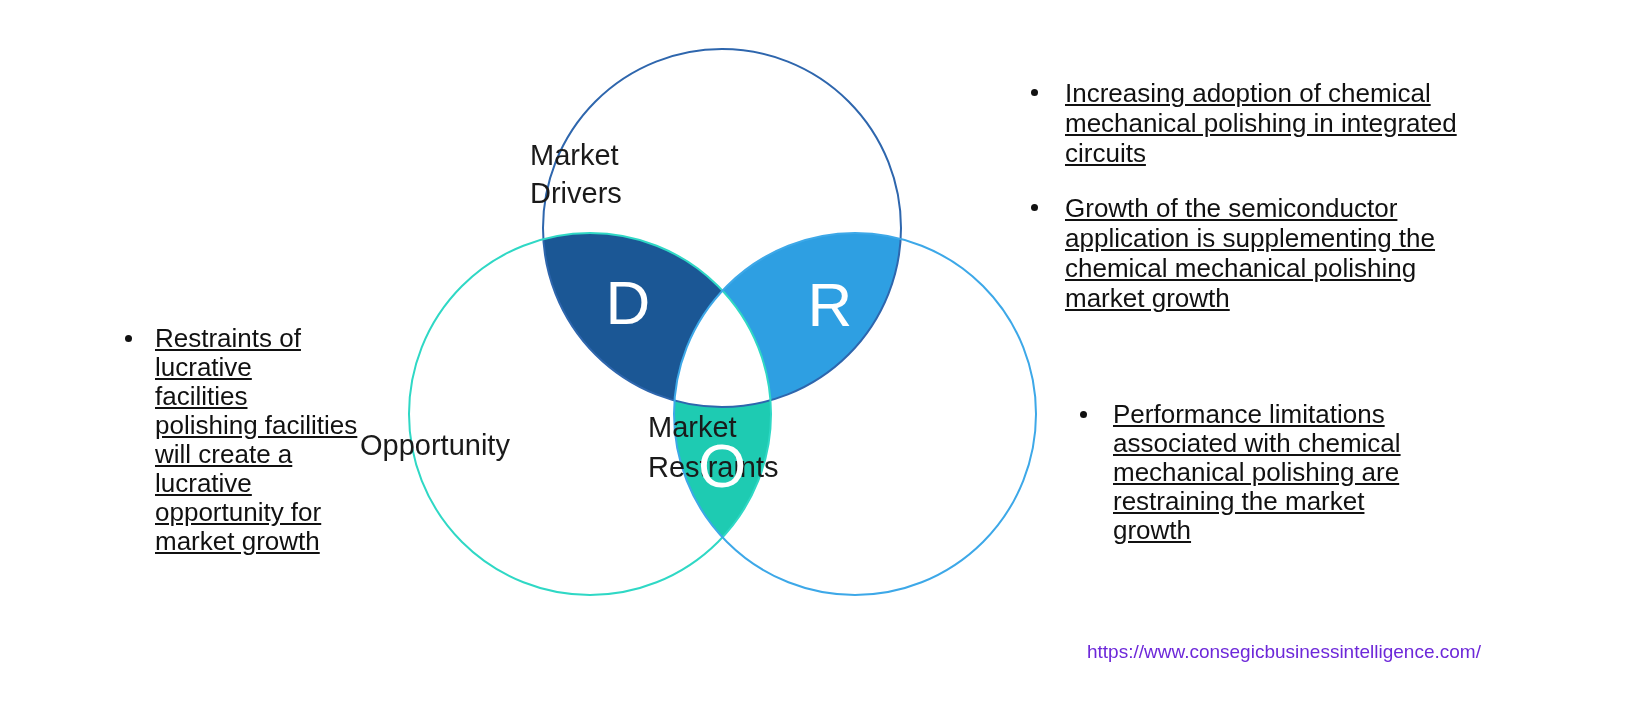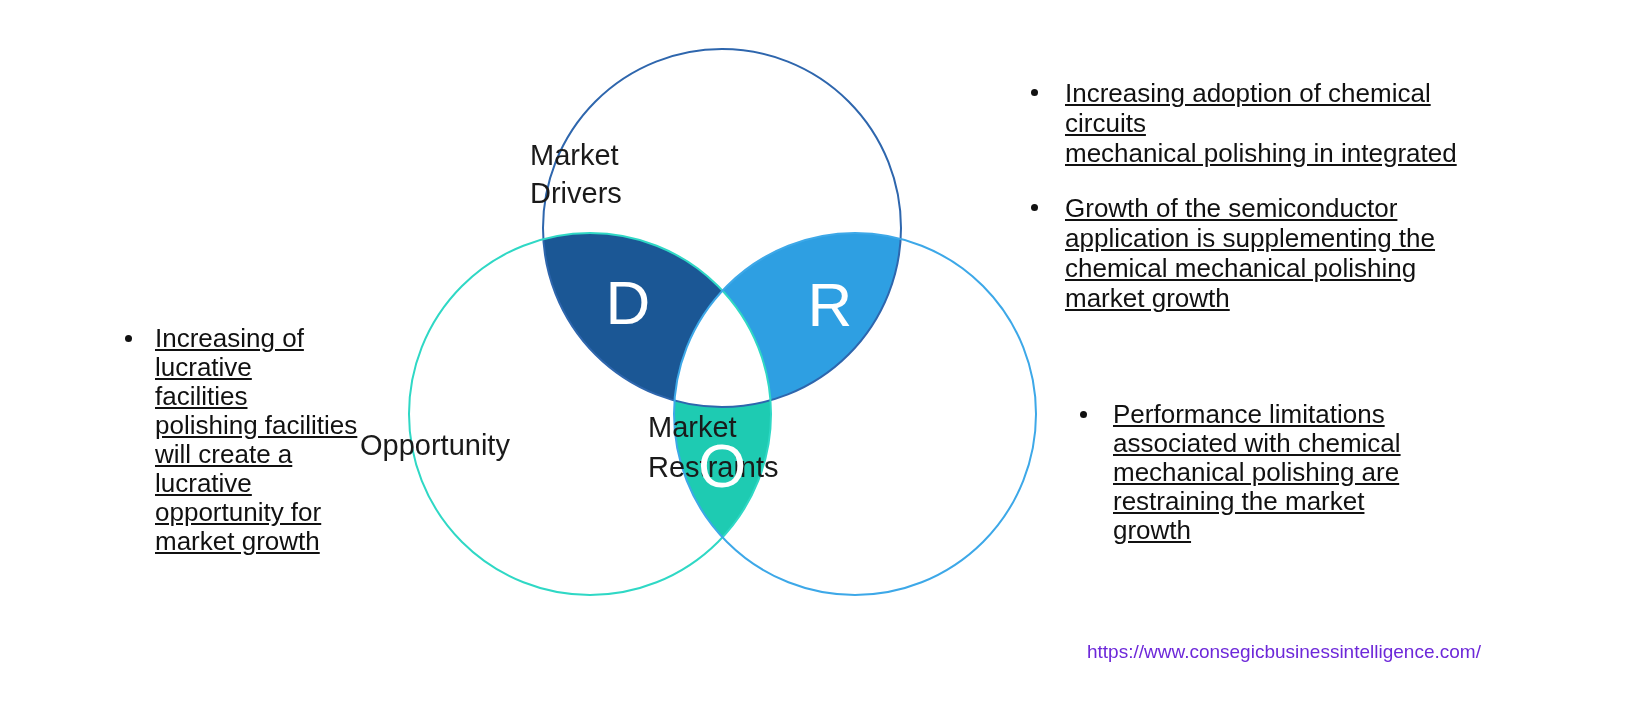--- a/index.html
+++ b/index.html
@@ -100,40 +100,40 @@
 
 <div class="letter letter-d">D</div>
 <div class="letter letter-r">R</div>
 <div class="letter letter-o">O</div>
 
 <div class="bullet-block block-drivers-notes">
   <div class="bullet">
     <span class="dot"></span>
     <div class="bullet-text">
       <div>Increasing adoption of chemical</div>
+      <div>mechanical polishing in integrated</div>
       <div>circuits</div>
-      <div>mechanical polishing in integrated</div>
     </div>
   </div>
   <div class="bullet">
     <span class="dot"></span>
     <div class="bullet-text">
       <div>Growth of the semiconductor</div>
       <div>application is supplementing the</div>
       <div>chemical mechanical polishing</div>
       <div>market growth</div>
     </div>
   </div>
 </div>
 
 <div class="bullet-block block-opportunity-notes">
   <div class="bullet">
     <span class="dot"></span>
     <div class="bullet-text">
-      <div>Increasing of</div>
+      <div>Restraints of</div>
       <div>lucrative</div>
       <div>facilities</div>
       <div>polishing facilities</div>
       <div>will create a</div>
       <div>lucrative</div>
       <div>opportunity for</div>
       <div>market growth</div>
     </div>
   </div>
 </div>

